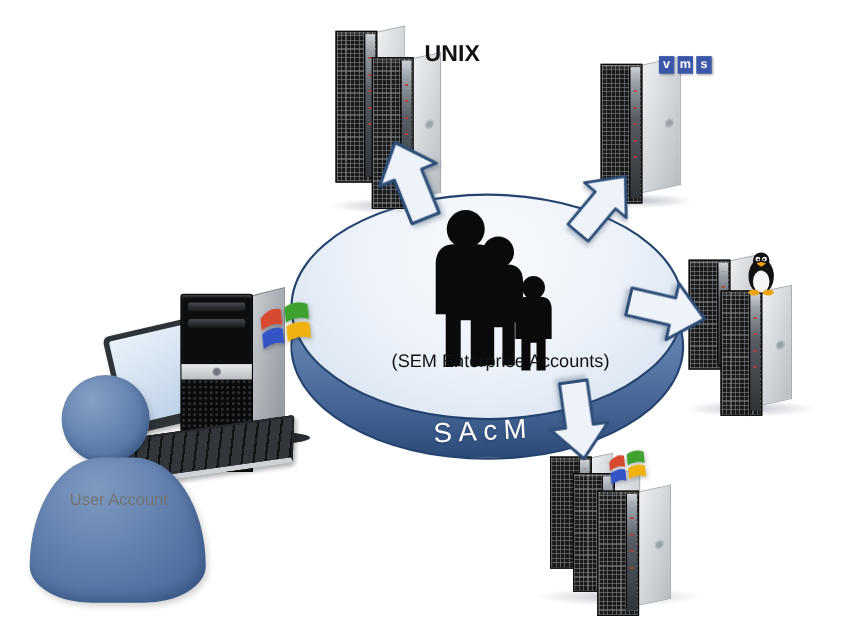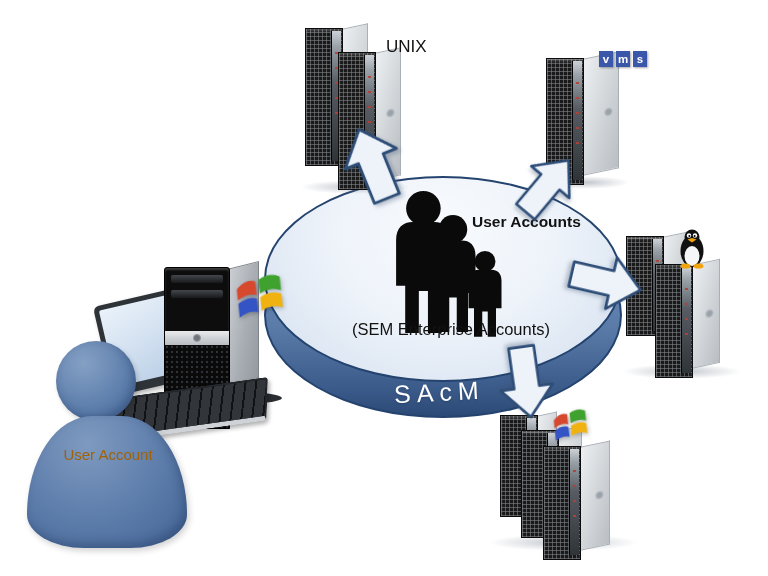--- a/index.html
+++ b/index.html
@@ -13,21 +13,21 @@
   .disk-top{position:absolute;left:264px;top:176px;width:354px;height:202px;border-radius:50%;
     background:radial-gradient(ellipse at 50% 26%,#f8fafd 0%,#eef3fa 45%,#d9e4f1 85%,#cfdcec 100%);
     border:2px solid var(--disk-outline,#24436e);z-index:1;}
   .disk-label{position:absolute;left:394px;top:378px;z-index:2;color:#fff;font-size:25px;
     letter-spacing:6px;transform:rotate(-3deg);text-shadow:0 1px 2px rgba(20,40,70,.35);}
 
   
   .people{position:absolute;left:385px;top:189px;width:120px;height:150px;z-index:2;fill:#0a0a0a;}
   .hub-title{position:absolute;left:472px;top:213px;z-index:2;font-size:15.5px;font-weight:bold;
     color:var(--text-dark,#121212);}
-  .hub-subtitle{position:absolute;left:336px;top:320px;width:230px;text-align:center;z-index:2;
+  .hub-subtitle{position:absolute;left:356px;top:320px;width:230px;text-align:left;z-index:2;
     font-size:16.5px;color:var(--text-dark,#121212);}
 
   
   .arrow{position:absolute;z-index:5;overflow:visible;
     filter:drop-shadow(2px 3px 2px rgba(60,80,110,.35));}
   .arrow path{fill:var(--arrow-fill,#eef3fa);stroke:var(--arrow-stroke,#2e4e78);
     stroke-width:3;stroke-linejoin:round;}
   .arrow-unix{left:340px;top:124px;width:66px;height:80px;transform:rotate(-22deg);}
   .arrow-vms{left:517px;top:150px;width:60px;height:72px;transform:rotate(40deg);}
   .arrow-linux{left:577px;top:244px;width:58px;height:76px;transform:rotate(103deg);}
@@ -47,21 +47,21 @@
   .srv-side{position:absolute;left:36px;top:1px;width:var(--sw,26px);height:calc(var(--fh,120px) - 10px);
     transform:skewY(-12deg);transform-origin:left top;z-index:1;
     background:linear-gradient(105deg,#eff1f3 0%,#d6dadd 45%,#b9bec4 100%);
     border:1px solid #a9afb5;border-left:none;}
   .srv-side::after{content:"";position:absolute;right:5px;top:46%;width:9px;height:9px;border-radius:50%;
     background:radial-gradient(circle,#99a1a9 30%,#c9ced3 75%);}
   .shadow{position:absolute;z-index:3;border-radius:50%;
     background:radial-gradient(ellipse,rgba(120,130,145,.45) 0%,rgba(120,130,145,0) 70%);}
 
   
-  .unix-label{position:absolute;left:386px;top:37px;z-index:6;font-size:17px;font-weight:normal;
+  .unix-label{position:absolute;left:386px;top:37px;z-index:6;font-size:21px;font-weight:bold;
     color:var(--text-dark,#121212);}
   .vms{position:absolute;left:599px;top:51px;z-index:6;display:flex;gap:3px;}
   .vms-sq{width:14px;height:16px;background:var(--vms-blue,#3a57a9);color:#fff;font-weight:bold;
     font-size:11.5px;display:flex;align-items:center;justify-content:center;
     box-shadow:1px 1px 2px rgba(0,0,0,.35);}
   .winflag{position:absolute;z-index:6;filter:drop-shadow(1px 2px 2px rgba(0,0,0,.25));}
   .flag-pc{left:233px;top:270px;width:52px;height:52px;transform:rotate(-6deg);}
   .flag-cluster{left:551px;top:406px;width:38px;height:38px;transform:rotate(-6deg);}
   .tux{position:absolute;left:677px;top:229px;width:30px;height:40px;z-index:6;}
 
@@ -101,21 +101,21 @@
 
   
   .admin{position:absolute;left:0;top:0;z-index:7;}
   .admin-head{position:absolute;left:56px;top:341px;width:80px;height:80px;border-radius:50%;
     background:radial-gradient(circle at 35% 28%,#85a0c4 0%,#5f80ad 55%,#46689a 100%);
     box-shadow:inset -3px -4px 8px rgba(30,50,85,.35),2px 3px 5px rgba(0,0,0,.18);}
   .admin-body{position:absolute;left:27px;top:416px;width:160px;height:132px;
     border-radius:48% 48% 42% 42% / 88% 88% 30% 30%;
     background:radial-gradient(circle at 38% 22%,#7e9ac0 0%,#5b7ba9 55%,#446697 100%);
     box-shadow:inset -4px -5px 10px rgba(30,50,85,.35),2px 3px 6px rgba(0,0,0,.18);}
-  .admin-label{position:absolute;left:40px;top:442px;width:136px;text-align:center;color:#a16207;
+  .admin-label{position:absolute;left:40px;top:442px;width:136px;text-align:center;color:#737373;
     font-size:15px;line-height:25px;}
 </style>
 </head>
 <body>
 
 <div class="canvas">
 
   <div class="disk-rim"></div>
   <div class="disk-top"></div>
   <div class="disk-label">SAcM</div>
@@ -124,21 +124,20 @@
     <defs>
       <g id="person">
         <circle cx="20" cy="9.5" r="9.5"></circle>
         <path d="M5,27 C5,20 9,17 14,17 L26,17 C31,17 35,20 35,27 L35,52 L30,52 L30,78 L22.5,78 L22.5,55 L17.5,55 L17.5,78 L10,78 L10,52 L5,52 Z"></path>
       </g>
     </defs>
     <use href="#person" transform="translate(2,2) scale(1.82)"></use>
     <use href="#person" transform="translate(38,26) scale(1.5)"></use>
     <use href="#person" transform="translate(78,62) scale(1.1)"></use>
   </svg>
-  <div class="hub-title">User Accounts</div>
   <div class="hub-subtitle">(SEM Enterprise Accounts)</div>
 
   <div class="shadow" style="left:300px;top:180px;width:110px;height:14px;"></div>
   <div class="shadow" style="left:540px;top:176px;width:90px;height:13px;"></div>
   <div class="shadow" style="left:622px;top:364px;width:120px;height:15px;"></div>
   <div class="shadow" style="left:488px;top:534px;width:150px;height:17px;"></div>
 
   <div class="server" style="left:305px;top:28px;--fh:136px;">
     <div class="srv-side"></div>
     <div class="srv-front"></div>

